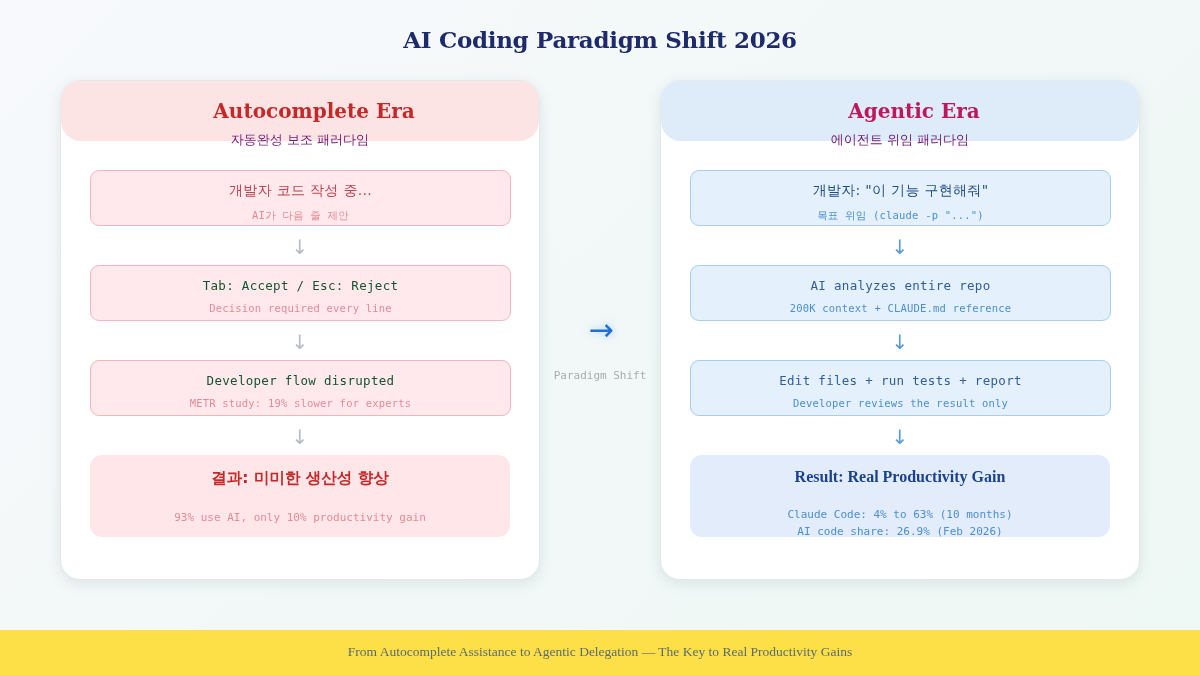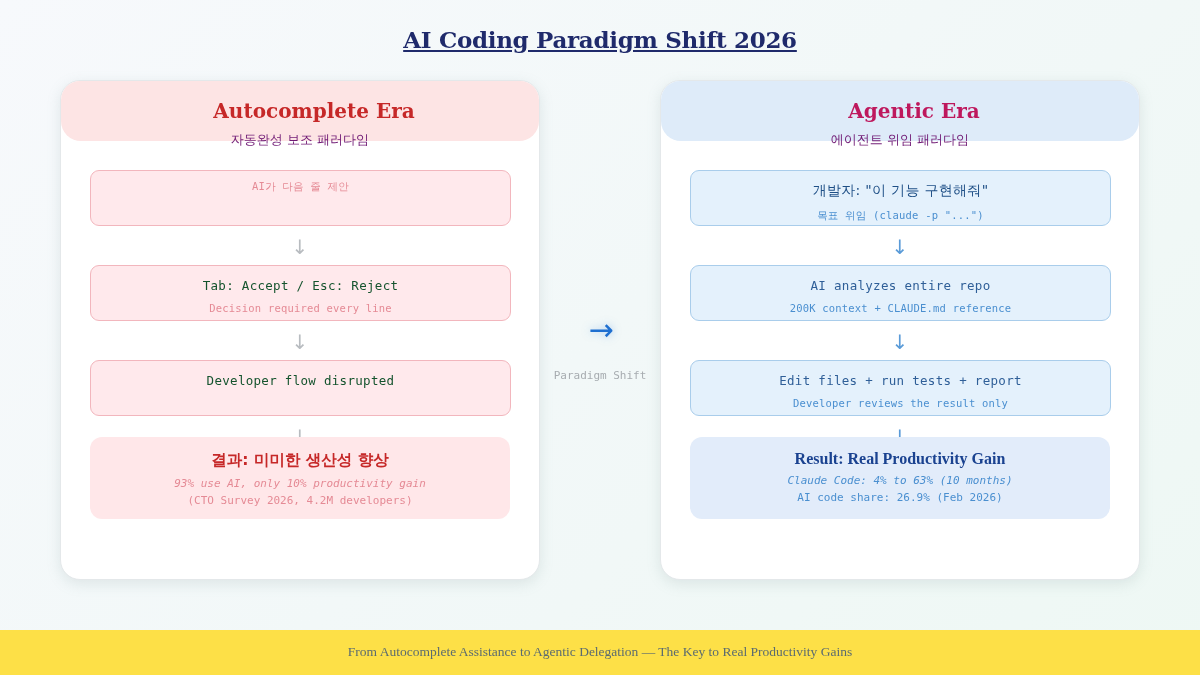--- a/index.html
+++ b/index.html
@@ -5,21 +5,21 @@
   * { box-sizing: border-box; margin: 0; padding: 0; }
   html, body { width: 1200px; height: 675px; overflow: hidden; }
   body {
     position: relative;
     background: linear-gradient(135deg, #f7f9fc 0%, #f2f8f8 50%, #eef8f4 100%);
     font-family: "DejaVu Serif", serif;
   }
   .title {
     position: absolute; top: 26px; left: 0; width: 1200px; text-align: center;
     font-family: "DejaVu Serif", serif; font-weight: bold; font-size: 23px;
-    color: #1f2a6b; letter-spacing: -0.3px; text-decoration: underline;
+    color: #1f2a6b; letter-spacing: -0.3px;
   }
   .card {
     position: absolute; top: 80px; width: 480px; height: 500px;
     background: #ffffff; border-radius: 20px;
     border: 1px solid #e4e8ea;
     box-shadow: 0 4px 14px rgba(120,150,150,0.18);
     overflow: hidden;
   }
   .card.left { left: 60px; }
   .card.right { left: 660px; }
@@ -54,35 +54,35 @@
     font-family: "DejaVu Sans Mono", monospace; font-size: 10.5px; letter-spacing: 0.2px;
   }
   .left .step .main { color: #14532d; }
   .left .step .sub { color: #e58a95; }
   .right .step .main { color: #2f5f98; }
   .right .step .sub { color: #4a8fd0; }
   .step.first .main { font-family: "DejaVu Sans", sans-serif; font-size: 14px; margin-top: 11px; }
   .left .step.first .main { color: #c0434f; }
   .right .step.first .main { color: #1e4f86; }
   .result {
-    position: absolute; left: 29px; top: 356px; width: 420px; height: 82px;
+    position: absolute; left: 29px; top: 374px; width: 420px; height: 82px;
     border-radius: 12px; text-align: center;
   }
   .left .result { background: #ffe7e9; }
   .right .result { background: #e2ecfa; }
   .result .rtitle {
     display: block; margin-top: 13px; font-weight: bold; font-size: 15.5px;
   }
   .left .result .rtitle { font-family: "DejaVu Sans", sans-serif; color: #c62828; }
   .right .result .rtitle { font-family: "Liberation Serif", serif; font-size: 16px; color: #1a4290; }
   .result .rline {
     display: block; margin-top: 4px;
     font-family: "DejaVu Sans Mono", monospace; font-size: 11px;
   }
-  .result .rtitle + .rline { margin-top: 6px; font-style: italic; }
+  .result .rtitle + .rline { margin-top: 22px; }
   .left .result .rline { color: #e58a95; }
   .right .result .rline { color: #4a8fd0; }
   .arrow-down {
     position: absolute; left: 0; width: 100%; text-align: center;
     font-family: "DejaVu Sans", sans-serif; font-size: 20px; line-height: 20px;
   }
   .left .arrow-down { color: #b8bcc0; }
   .right .arrow-down { color: #5a9bd8; }
   .shift-arrow {
     position: absolute; left: 578px; top: 315px; width: 46px; height: 30px;
@@ -107,39 +107,40 @@
 <body>
 
 <div class="title">AI Coding Paradigm Shift 2026</div>
 
 <div class="card left">
   <div class="card-head"></div>
   <div class="card-title">Autocomplete Era</div>
   <div class="card-sub">자동완성 보조 패러다임</div>
 
   <div class="step first" style="top:89px;">
+    <span class="main">개발자 코드 작성 중...</span>
     <span class="sub">AI가 다음 줄 제안</span>
   </div>
   <div class="arrow-down" style="top:156px;">↓</div>
 
   <div class="step" style="top:184px;">
     <span class="main">Tab: Accept / Esc: Reject</span>
     <span class="sub">Decision required every line</span>
   </div>
   <div class="arrow-down" style="top:251px;">↓</div>
 
   <div class="step" style="top:279px;">
     <span class="main">Developer flow disrupted</span>
+    <span class="sub">METR study: 19% slower for experts</span>
   </div>
   <div class="arrow-down" style="top:346px;">↓</div>
 
   <div class="result">
     <span class="rtitle">결과: 미미한 생산성 향상</span>
     <span class="rline">93% use AI, only 10% productivity gain</span>
-    <span class="rline">(CTO Survey 2026, 4.2M developers)</span>
   </div>
 </div>
 
 <div class="shift-arrow">→</div>
 <div class="shift-label">Paradigm Shift</div>
 
 <div class="card right">
   <div class="card-head"></div>
   <div class="card-title">Agentic Era</div>
   <div class="card-sub">에이전트 위임 패러다임</div>

